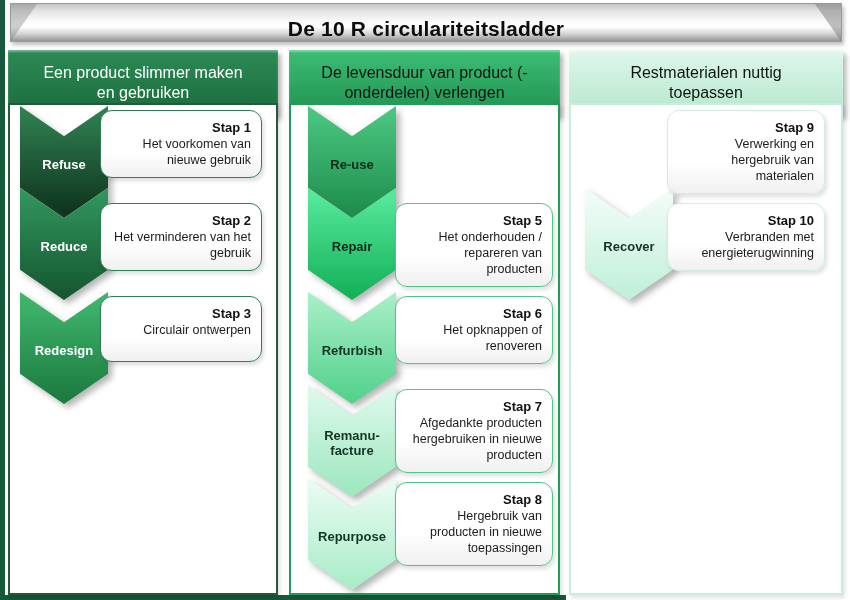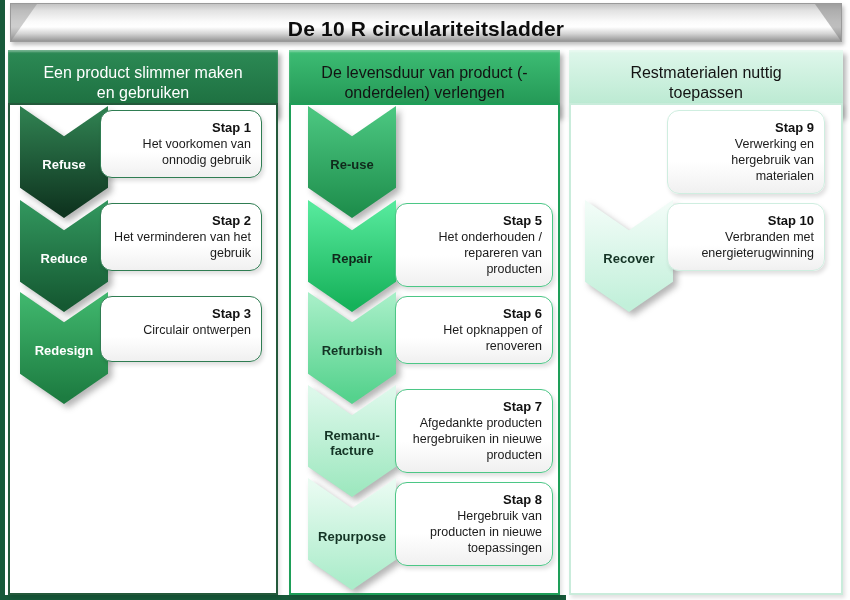--- a/index.html
+++ b/index.html
@@ -55,21 +55,21 @@
     clip-path:polygon(0 0,50% 27%,100% 0,100% 73%,50% 100%,0 73%);
     display:flex;align-items:center;justify-content:center;
     padding-top:6px;box-sizing:border-box;
   }
   .chev-label{
     font-size:13px;font-weight:bold;text-align:center;white-space:pre-line;line-height:1.15;
   }
   .col0 .chev-wrap{left:12px;}
   .col1 .chev-wrap{left:19px;}
   .col2 .chev-wrap{left:16px;}
-  .t0{top:56px}.t1{top:150px}.t2{top:242px}.t3{top:335px}.t4{top:428px}
+  .t0{top:56px}.t1{top:138px}.t2{top:242px}.t3{top:335px}.t4{top:428px}
 
   
   .step-box{
     position:absolute;z-index:4;
     background:linear-gradient(180deg,#ffffff 62%,#f0f0f0 100%);
     border:1.5px solid #2f7d52;border-radius:12px;
     padding:9px 10px;box-sizing:border-box;min-height:66px;
     box-shadow:2px 3px 4px rgba(0,0,0,.13);
     text-align:right;
   }
@@ -99,21 +99,21 @@
     <div class="col-header" style="background: linear-gradient(rgb(44, 138, 85), rgb(27, 107, 61)); color: rgb(255, 255, 255);">Een product slimmer maken en gebruiken</div>
     <div class="col-body" style="border-color: rgb(36, 89, 59);"></div>
 
     <div class="chev-wrap t0">
       <div class="chev" style="background: linear-gradient(rgb(47, 127, 80) 6%, rgb(15, 53, 32) 94%); color: rgb(255, 255, 255);">
         <span class="chev-label">Refuse</span>
       </div>
     </div>
     <div class="step-box b0" style="border-color: rgb(47, 125, 82);">
       <div class="step-title">Stap 1</div>
-      <div class="step-desc">Het voorkomen van onnodig gebruik</div>
+      <div class="step-desc">Het voorkomen van nieuwe gebruik</div>
     </div>
 
     <div class="chev-wrap t1">
       <div class="chev" style="background: linear-gradient(rgb(49, 148, 92) 6%, rgb(21, 89, 50) 94%); color: rgb(255, 255, 255);">
         <span class="chev-label">Reduce</span>
       </div>
     </div>
     <div class="step-box b1" style="border-color: rgb(47, 125, 82);">
       <div class="step-title">Stap 2</div>
       <div class="step-desc">Het verminderen van het gebruik</div>

